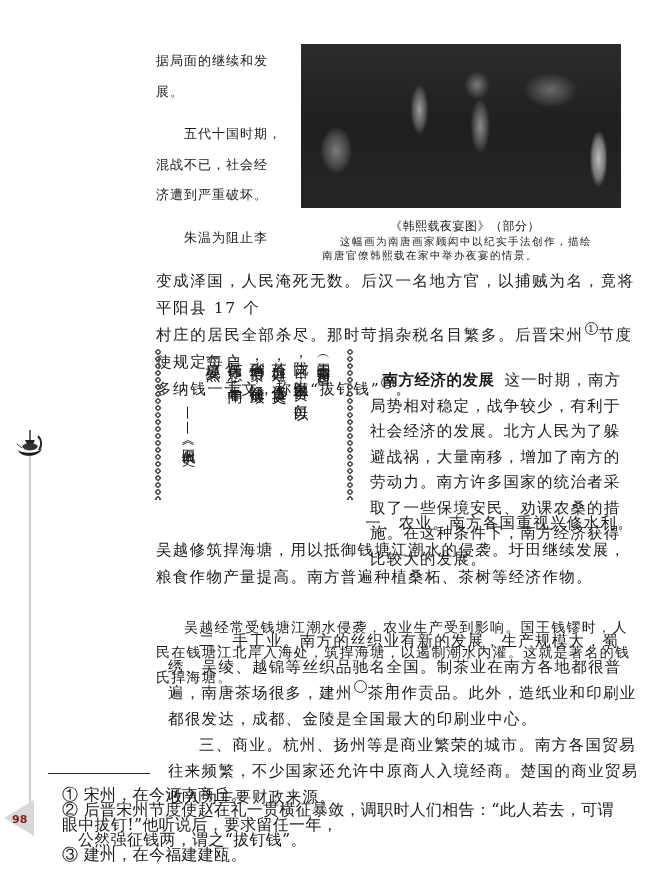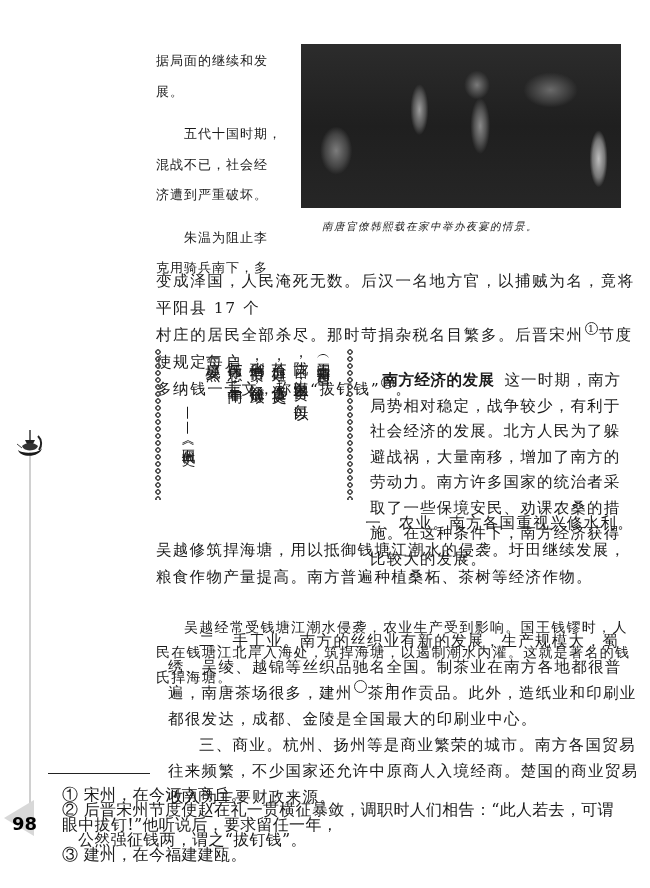--- a/index.html
+++ b/index.html
@@ -58,41 +58,42 @@
   #craft .p { font-size:15.5px; line-height:26px; letter-spacing:1.3px; }
 
   #footnote-rule { left:48px; top:773px; width:102px; height:1px; background:#222; }
   #footnotes { left:62px; top:787px; width:560px; font-size:16px; line-height:15px; letter-spacing:0.3px; }
   #footnotes .fn-line { margin:0; }
   #footnotes .hang { padding-left:16px; }
 
   #side-line { left:29px; top:430px; width:2px; height:400px; background:#d0d0d0; }
   #side-emblem { left:12px; top:428px; width:36px; height:40px; }
   #page-num-tab { left:4px; top:800px; width:30px; height:36px; }
-  #page-num { left:12px; top:813px; font-size:18px; font-weight:bold; color:#000000; font-family:"DejaVu Sans","Liberation Sans",sans-serif; }
+  #page-num { left:12px; top:813px; font-size:11px; font-weight:bold; color:#7f1d1d; font-family:"DejaVu Sans","Liberation Sans",sans-serif; }
 </style>
 </head>
 <body>
 
 <div id="left-col" class="abs">
   <p class="p">据局面的继续和发</p>
   <p class="p">展。</p>
   <div class="gap"></div>
   <p class="p">　　五代十国时期，</p>
   <p class="p">混战不已，社会经</p>
   <p class="p">济遭到严重破坏。</p>
   <div class="gap"></div>
   <p class="p kai">　　朱温为阻止李</p>
-  <p class="p kai">克用骑兵南下，多</p>
 </div>
 
 <div id="painting" class="abs" aria-label="韩熙载夜宴图 painting (grayscale)"></div>
 
 <div id="caption" class="abs">
-  <div class="desc" style="padding-left:22px;font-style:italic;">南唐官僚韩熙载在家中举办夜宴的情景。</div>
+  <div class="title">《韩熙载夜宴图》（部分）</div>
+  <div class="desc" style="padding-left:40px;">这幅画为南唐画家顾闳中以纪实手法创作，描绘</div>
+  <div class="desc" style="padding-left:22px;">南唐官僚韩熙载在家中举办夜宴的情景。</div>
 </div>
 
 <div id="para-cont" class="abs">
   <p class="p kai">变成泽国，人民淹死无数。后汉一名地方官，以捕贼为名，竟将平阳县 17 个</p>
   <p class="p kai"><span>村庄的居民全部杀尽。那时苛捐杂税名目繁多。后晋宋州</span><sup class="fn">1</sup><span>节度使规定每户</span></p>
   <p class="p kai"><span>多纳钱一千文，称为“拔钉钱”</span><sup class="fn">2</sup><span>。</span></p>
 </div>
 
 <div id="quote-box" class="abs">
   <div class="border-orn left"></div>

